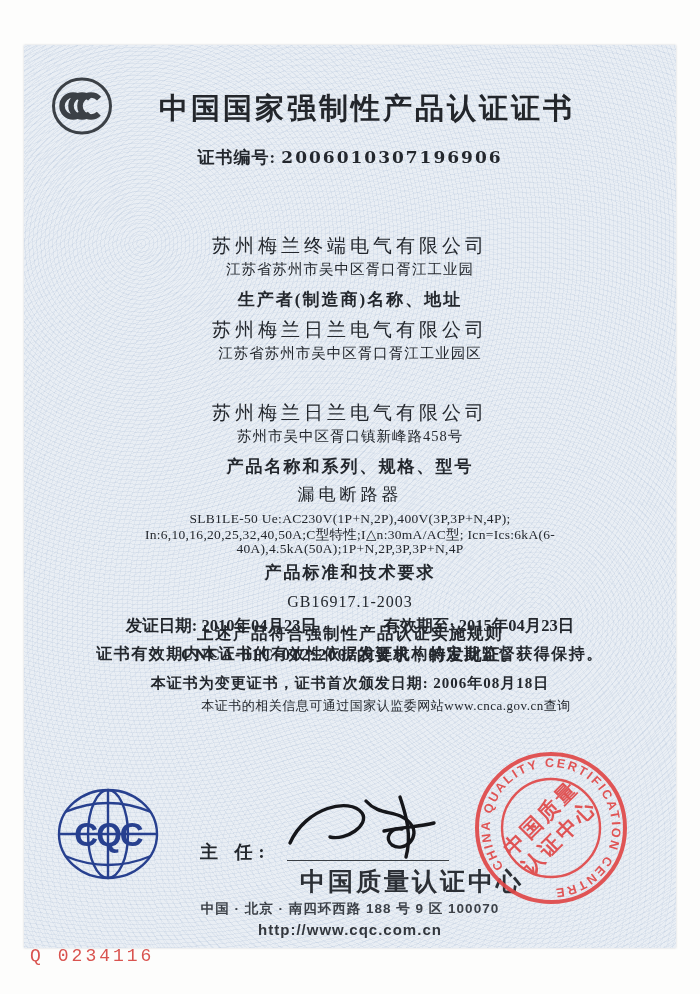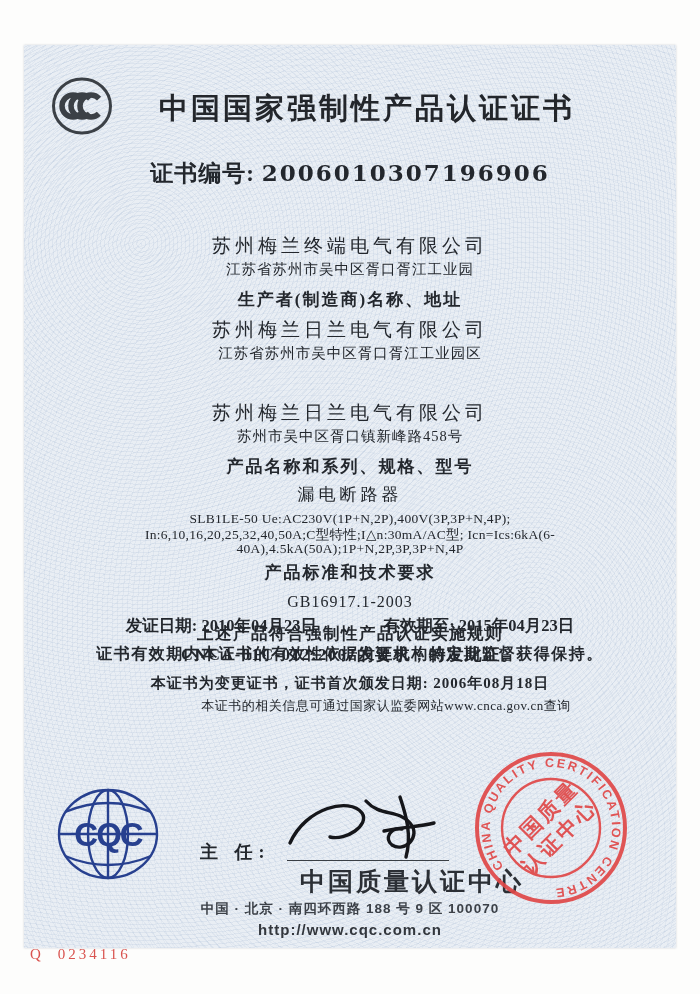--- a/index.html
+++ b/index.html
@@ -7,21 +7,21 @@
         font-family:"Liberation Serif","DejaVu Serif",serif;color:#23272d;}
   .paper{position:absolute;left:24px;top:45px;width:652px;height:903px;
          background-color:#e9eef4;
          background-image:
            repeating-radial-gradient(circle at 18% 22%, rgba(140,165,200,.14) 0 1px, transparent 1px 4px),
            repeating-radial-gradient(circle at 78% 64%, rgba(140,165,200,.11) 0 1px, transparent 1px 5px),
            repeating-radial-gradient(circle at 45% 90%, rgba(140,165,200,.09) 0 1px, transparent 1px 6px);
          box-shadow:0 0 2px rgba(120,130,150,.35);}
   .line{position:absolute;left:0;width:100%;text-align:center;white-space:nowrap;}
   .title{top:44px;font-size:29px;font-weight:bold;letter-spacing:3px;text-indent:34px;color:#23262b;}
-  .certno{top:113px;font-size:23px;font-weight:bold;letter-spacing:1px;text-align:center;}
+  .certno{top:101px;font-size:17px;font-weight:bold;letter-spacing:1px;text-align:center;}
   .certno .val{font-family:"DejaVu Serif",serif;font-weight:bold;letter-spacing:2px;}
   .h{font-size:17px;font-weight:bold;letter-spacing:2px;}
   .nm{font-size:19px;letter-spacing:4px;}
   .ad{font-size:14.5px;letter-spacing:1px;}
   .spec{font-size:13.5px;letter-spacing:.3px;font-family:"Liberation Serif",serif;}
   .stmt{font-size:16.5px;font-weight:bold;letter-spacing:1.5px;}
   .dates{top:570px;font-size:16.5px;font-weight:bold;}
   .dates .gap{display:inline-block;width:58px;}
   .note1{top:599px;font-size:16px;font-weight:bold;letter-spacing:1.5px;}
   .note2{top:629px;font-size:15px;font-weight:bold;letter-spacing:1px;}
@@ -30,22 +30,22 @@
   .director{position:absolute;left:176px;top:795px;font-size:18px;font-weight:bold;letter-spacing:6px;}
   .sig{position:absolute;left:252px;top:742px;}
   .sigline{position:absolute;left:263px;top:815px;width:162px;border-bottom:1.5px solid #3a3f45;}
   .org{position:absolute;left:240px;top:820px;width:260px;text-align:right;
        font-size:25px;font-weight:bold;letter-spacing:3px;font-family:"Liberation Sans",sans-serif;color:#2b2f35;}
   .stamp{position:absolute;left:448px;top:704px;opacity:.92;}
   .addr{top:855px;font-size:13.5px;font-weight:bold;letter-spacing:1px;
         font-family:"Liberation Sans",sans-serif;color:#3c4148;}
   .url{top:876px;font-size:15px;font-weight:bold;letter-spacing:1px;
        font-family:"Liberation Sans",sans-serif;color:#33373d;}
-  .serial{position:absolute;left:30px;top:946px;font-family:Liberation Serif, serif;
-          font-size:15px;letter-spacing:3px;color:#d9534f;}
+  .serial{position:absolute;left:30px;top:946px;font-family:Liberation Mono, monospace;
+          font-size:18px;letter-spacing:3px;color:#d9534f;}
   .serial .q{margin-right:14px;}
 </style>
 </head>
 <body>
 
 <div class="page">
 
   <div class="paper">
 
     <svg class="ccc" style="position:absolute;left:26px;top:31px" width="64" height="60" viewBox="0 0 64 60">

